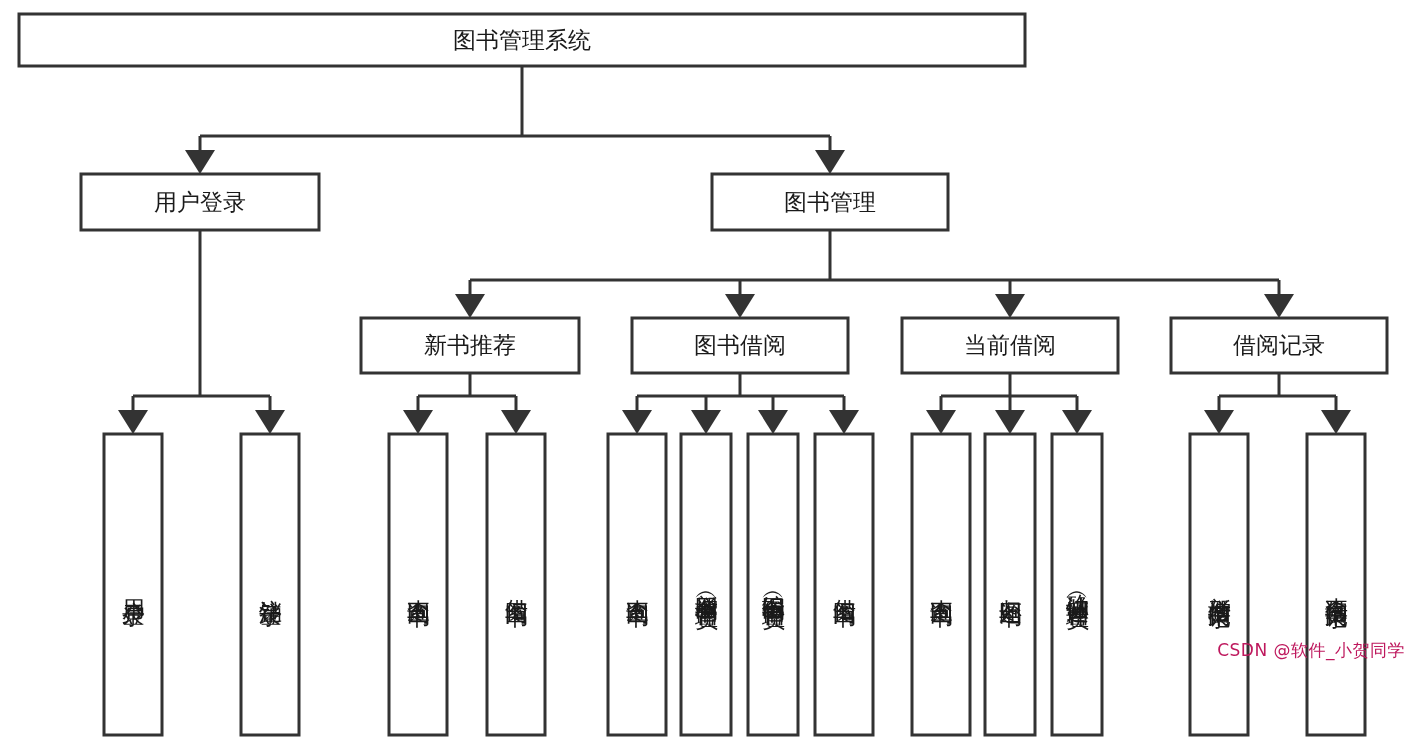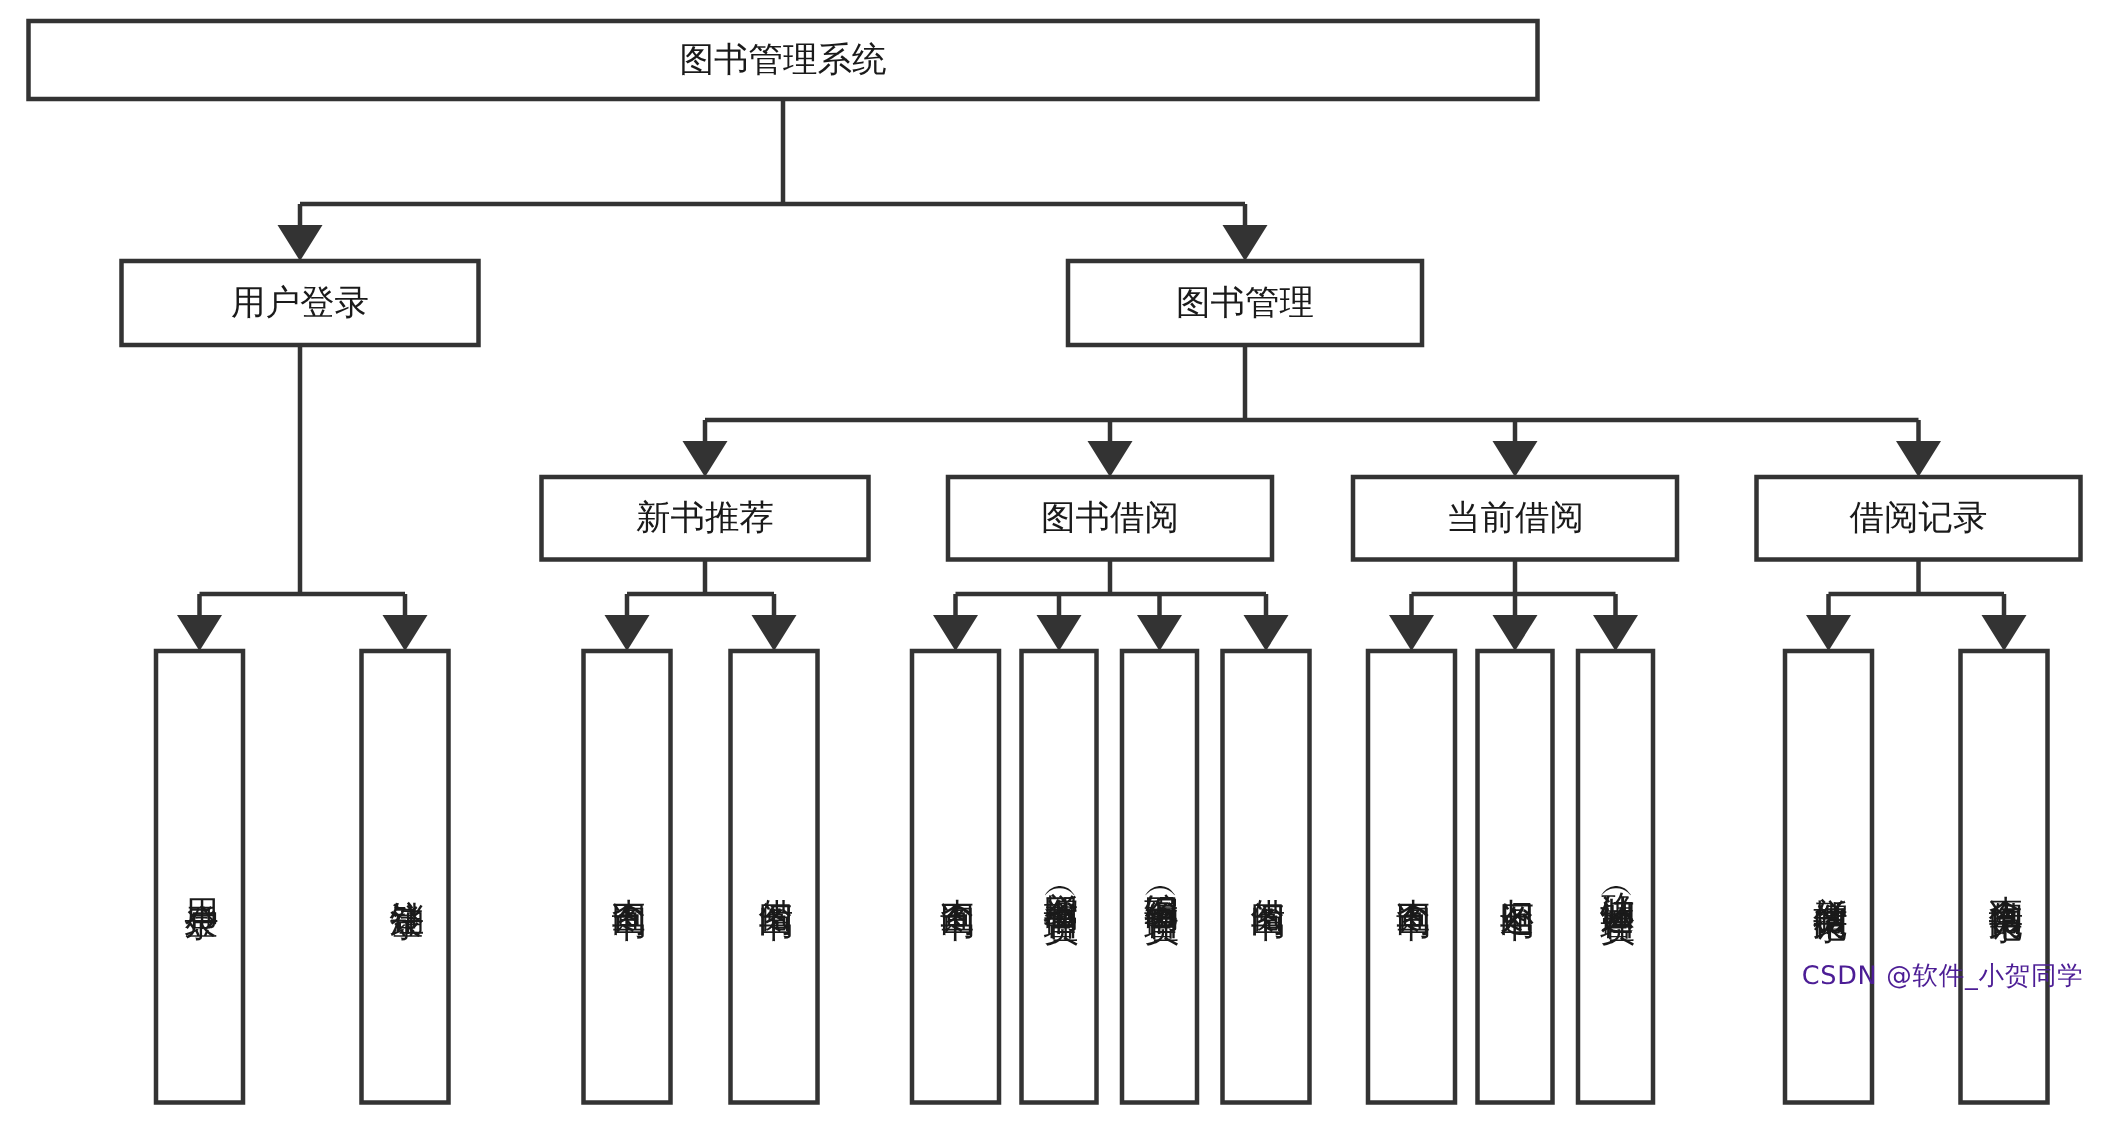--- a/index.html
+++ b/index.html
@@ -61,25 +61,25 @@
     text-orientation: upright;
     font-family: "DejaVu Sans", "Liberation Sans", sans-serif;
     font-size: 23px;
     line-height: 1.12;
     letter-spacing: 2px;
     color: #1a1a1a;
     white-space: nowrap;
   }
   #watermark {
     position: absolute;
-    right: 16px;
+    right: 0;
     bottom: 6px;
     font-family: "DejaVu Sans", "Liberation Sans", sans-serif;
     font-size: 17px;
-    color: #4c1d95;
+    color: #be185d;
     letter-spacing: 0.5px;
     user-select: none;
   }
 </style>
 </head>
 <body>
 
 <div id="diagram-root">
 
   <svg id="tree-svg" viewBox="0 0 1405 747" xmlns="http://www.w3.org/2000/svg">

